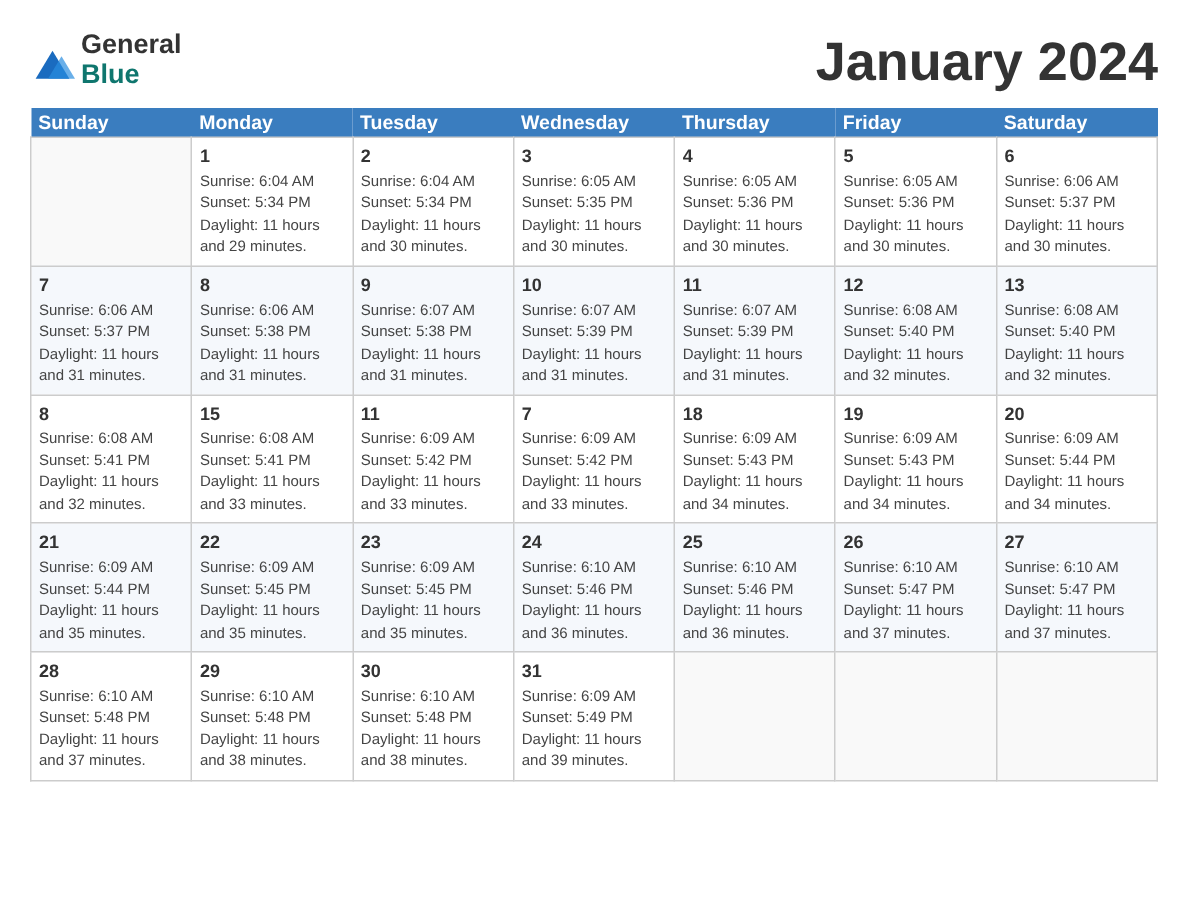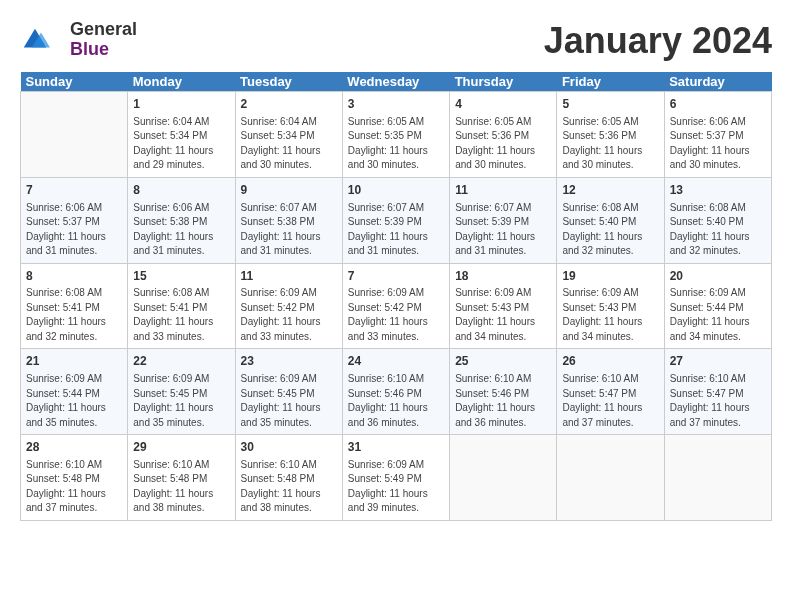--- a/index.html
+++ b/index.html
@@ -11,30 +11,30 @@
       padding: 20px;
     }
     .header {
       display: flex;
       justify-content: space-between;
       align-items: flex-start;
       margin-bottom: 10px;
     }
     .logo {
       display: flex;
-      align-items: center;
-      gap: 20px;
+      align-items: flex-end;
+      gap: 4px;
     }
     .logo-text {
       font-size: 18px;
       font-weight: bold;
       line-height: 1.1;
     }
     .logo-general { color: #333; }
-    .logo-blue { color: #701a75; }
+    .logo-blue { color: #0f766e; }
     .logo-icon {
       width: 30px;
       height: 30px;
     }
     .title-block {
       text-align: right;
     }
     .month-title {
       font-size: 36px;
       font-weight: bold;

